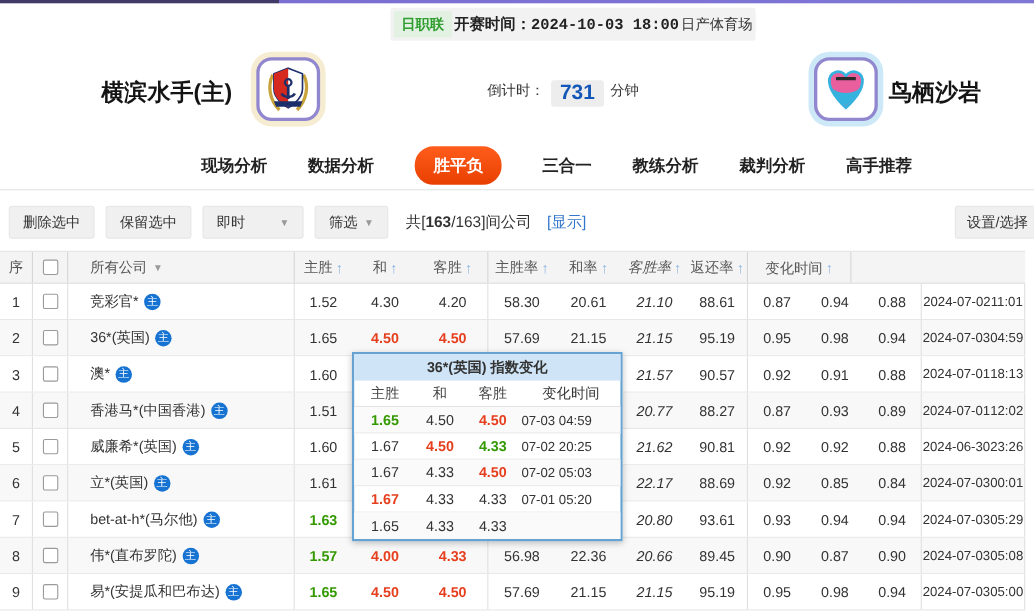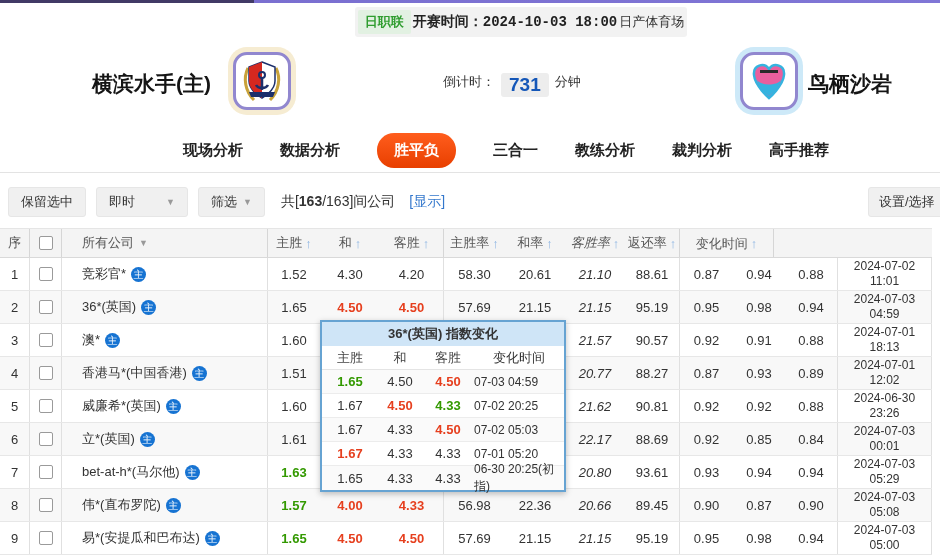--- a/index.html
+++ b/index.html
@@ -63,21 +63,21 @@
   .thead { display:flex; height:30px; background:#f4f4f4; color:#555;
     border-bottom:1px solid #d9d9d9; border-top:1px solid #e5e5e5; }
   .trow { display:flex; height:33px; background:#fff; border-bottom:1px solid #e7e7e7; }
   .trow.alt { background:#f8f8f8; }
   .cell { display:flex; align-items:center; justify-content:center;
     white-space:nowrap; overflow:hidden; }
   .c-seq{width:30px;} .c-chk{width:32px;} .c-com{width:206px;justify-content:flex-start;padding-left:20px;}
   .c-o1{width:52px;} .c-o2{width:60px;} .c-o3{width:64px;}
   .c-r1{width:61px;} .c-r2{width:60px;} .c-r3{width:60px;font-style:italic;} .c-r4{width:55px;}
   .c-k1{width:53px;} .c-k2{width:52px;} .c-k3{width:53px;}
-  .c-t{width:94px; flex-direction:column; justify-content:center; font-size:12px; line-height:15px;}
+  .c-t{width:94px; flex-direction:row; justify-content:center; font-size:12px; line-height:15px;}
   .c-kelly-h{width:158px;}
   .br { border-right:1px solid #e0e0e0; }
   .thead .br { border-right:1px solid #d6d6d6; }
   .arr { color:#8cb4e2; font-weight:bold; margin-left:3px; font-size:13px; }
   .chk { width:14px; height:14px; border:1px solid #9a9a9a; border-radius:2px;
     background:#fff; display:inline-block; }
   .badge { display:inline-block; width:15px; height:15px; border-radius:50%;
     background:#1673d2; color:#fff; font-size:10px; line-height:15px;
     text-align:center; margin-left:5px; flex:none; }
   .up { color:#e63f1e; font-weight:bold; }
@@ -145,20 +145,21 @@
     <span class="tab">数据分析</span>
     <span class="tab active">胜平负</span>
     <span class="tab">三合一</span>
     <span class="tab">教练分析</span>
     <span class="tab">裁判分析</span>
     <span class="tab">高手推荐</span>
   </div>
 </div>
 
 <div class="toolbar">
+  <button class="tbtn">删除选中</button>
   <button class="tbtn">保留选中</button>
   <button class="tbtn wide">
     <span>即时</span>
     <span class="caret">▼</span>
   </button>
   <button class="tbtn">
     <span>筛选</span>
     <span class="caret">▼</span>
   </button>
   <span class="count-text"><span>共[</span><b>163</b><span>/163]间公司</span></span>
@@ -459,16 +460,15 @@
       <div class="p-row">
         <span class="p-c p-c1 up">1.67</span>
         <span class="p-c p-c2">4.33</span>
         <span class="p-c p-c3">4.33</span>
         <span class="p-c4">07-01 05:20</span>
       </div>
       <div class="p-row alt">
         <span class="p-c p-c1">1.65</span>
         <span class="p-c p-c2">4.33</span>
         <span class="p-c p-c3">4.33</span>
-        <span class="p-c4">06-30 20:25(初指)</span>
       </div>
     </div>
 </div>
 
 </body></html>

